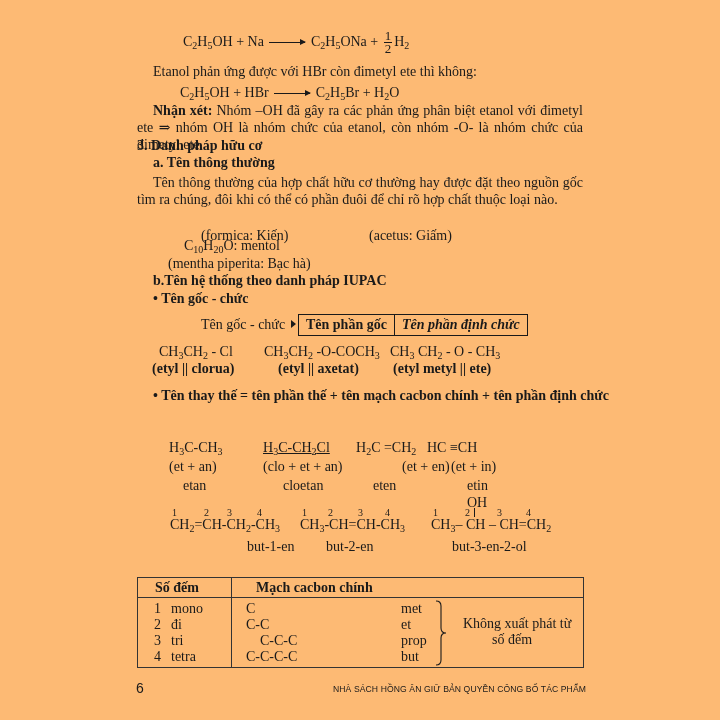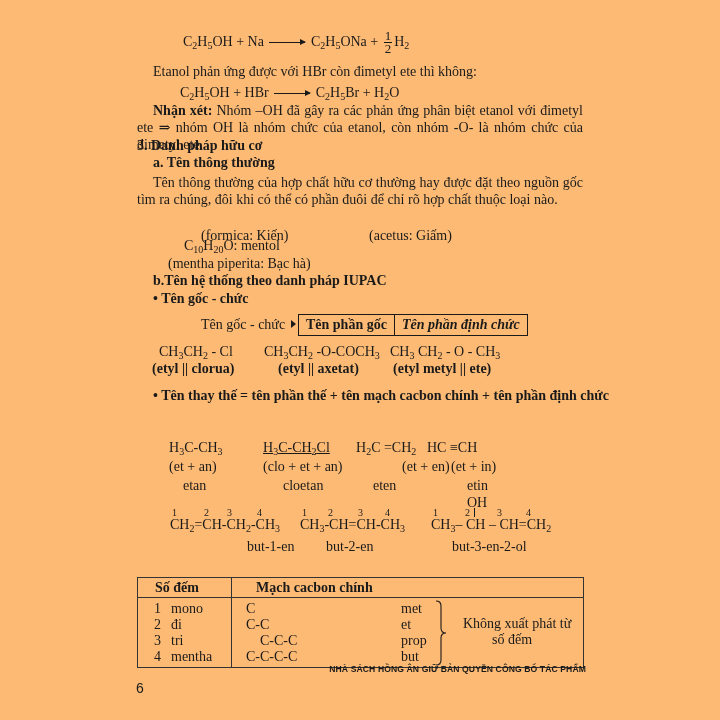--- a/index.html
+++ b/index.html
@@ -20,21 +20,21 @@
   .boxdiag { position: absolute; left: 298px; top: 314px; height: 20px; border: 1.5px solid #1a1a1a; display: flex; font-size: 14px; line-height: 20px; }
   .boxdiag .cell1 { padding: 0 7px; font-weight: bold; border-right: 1.5px solid #1a1a1a; }
   .boxdiag .cell2 { padding: 0 7px; font-style: italic; font-weight: bold; }
   .tri { display: inline-block; width: 0; height: 0; border-left: 5px solid #1a1a1a; border-top: 4px solid transparent; border-bottom: 4px solid transparent; margin-left: 6px; vertical-align: 1px; }
   .num-label { font-size: 10px; }
   .table { position: absolute; left: 137px; top: 577px; width: 445px; height: 89px; border: 1px solid #333; }
   .table .hline { position: absolute; left: 0; right: 0; top: 19px; height: 1px; background: #333; }
   .table .vline { position: absolute; top: 0; bottom: 0; left: 93px; width: 1px; background: #333; }
   .cell { position: absolute; font-size: 14px; line-height: 17px; white-space: nowrap; }
   .footer-num { position: absolute; left: 136px; top: 680px; font-family: "Liberation Sans", "DejaVu Sans", sans-serif; font-size: 14px; }
-  .footer-txt { position: absolute; right: 134px; top: 664px; font-family: "Liberation Sans", "DejaVu Sans", sans-serif; font-size: 8.6px; font-weight: bold; letter-spacing: 0.1px; }
+  .footer-txt { position: absolute; right: 134px; top: 684px; font-family: "Liberation Sans", "DejaVu Sans", sans-serif; font-size: 8.6px; font-weight: normal; letter-spacing: 0.1px; }
 </style>
 </head>
 <body>
 
 <div class="page">
 
   <div class="abs t" style="left:183px; top:30px;">
     <span>C</span><sub>2</sub><span>H</span><sub>5</sub><span>OH + Na</span>
     <span class="arrow"></span>
     <span>C</span><sub>2</sub><span>H</span><sub>5</sub><span>ONa + </span>
@@ -163,21 +163,21 @@
       <div class="cell" style="left:263px; top:38px;text-align:right;">et</div>
     </div>
     <div>
       <div class="cell" style="left:16px; top:54px;">3</div>
       <div class="cell" style="left:33px; top:54px;">tri</div>
       <div class="cell" style="left:108px; top:54px;margin-left:14px;">C-C-C</div>
       <div class="cell" style="left:263px; top:54px;">prop</div>
     </div>
     <div>
       <div class="cell" style="left:16px; top:70px;">4</div>
-      <div class="cell" style="left:33px; top:70px;">mentha</div>
+      <div class="cell" style="left:33px; top:70px;">tetra</div>
       <div class="cell" style="left:108px; top:70px;">C-C-C-C</div>
       <div class="cell" style="left:263px; top:70px;">but</div>
     </div>
 
     <svg class="abs" style="left:296px; top:22px;" width="14" height="66">
       <path d="M2 1 Q7 1 7 6 L7 28 Q7 33 12 33 Q7 33 7 38 L7 60 Q7 65 2 65" fill="none" stroke="#1a1a1a" stroke-width="1.1"></path>
     </svg>
     <div class="cell" style="left:325px; top:37px;">Không xuất phát từ</div>
     <div class="cell" style="left:354px; top:53px;">số đếm</div>
   </div>

